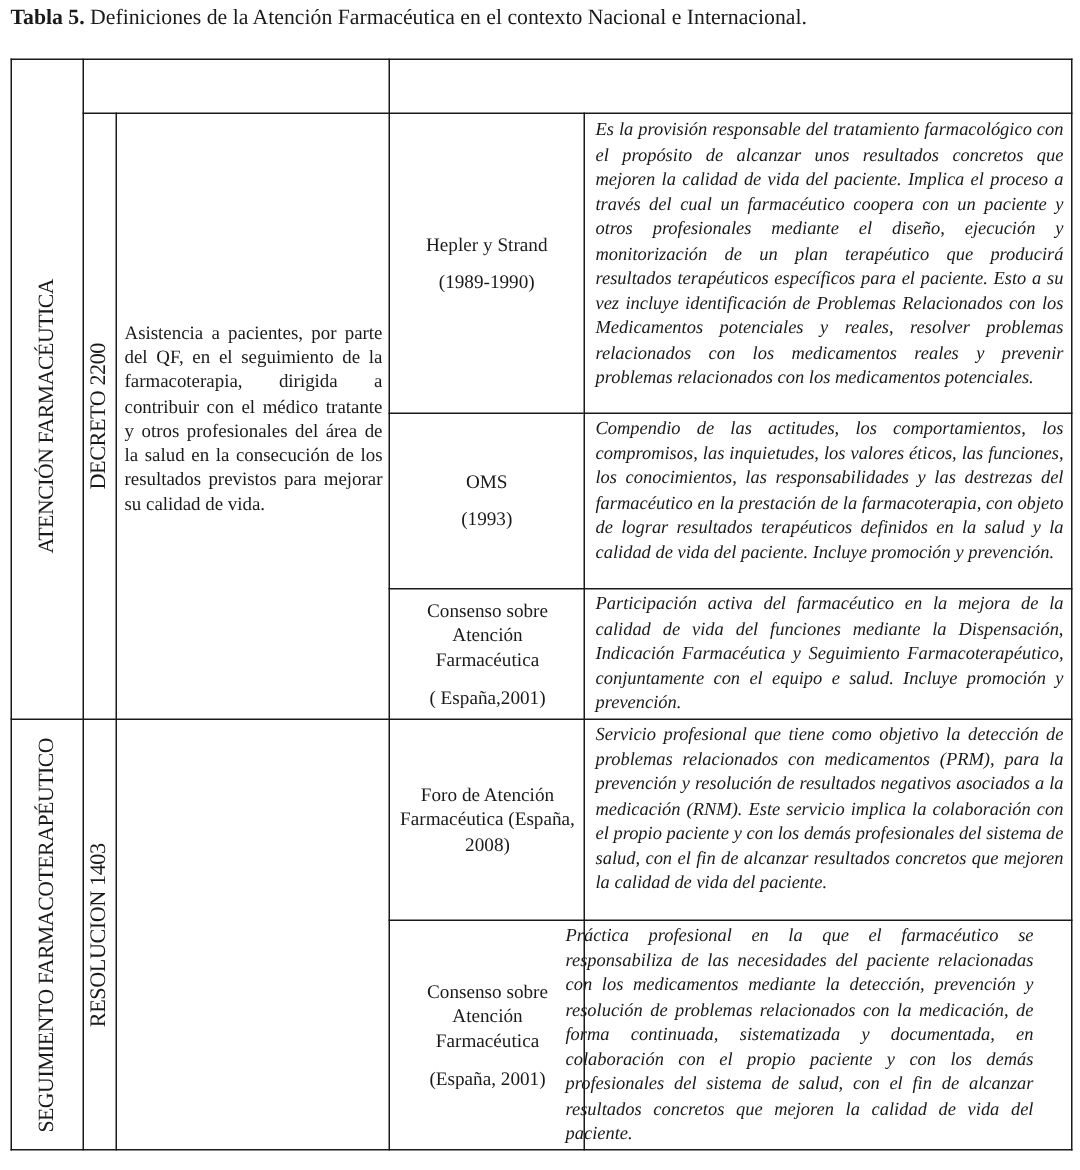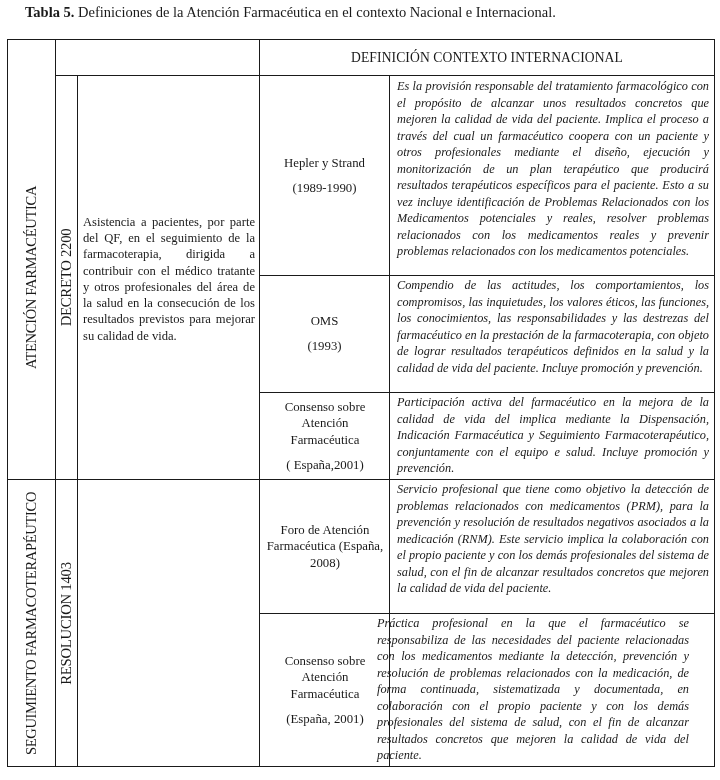--- a/index.html
+++ b/index.html
@@ -1,18 +1,18 @@
 <!DOCTYPE html>
 <html><head>
 <meta charset="utf-8">
 <style>
   html, body { margin: 0; padding: 0; background: #ffffff; }
   body { width: 720px; height: 780px; position: relative; overflow: hidden;
          font-family: "Liberation Serif", "DejaVu Serif", serif; color: #1a1a1a; }
-  .caption { position: absolute; left: 7px; top: 4px; font-size: 14.5px; white-space: nowrap; margin-left: 18px; }
+  .caption { position: absolute; left: 7px; top: 4px; font-size: 14.5px; white-space: nowrap; }
   .caption b { font-weight: bold; }
   .tbl { position: absolute; left: 0; top: 0; width: 720px; height: 780px; }
   .line { position: absolute; background: #1a1a1a; }
   .h { height: 1.3px; }
   .v { width: 1.3px; }
   .cell { position: absolute; box-sizing: border-box; display: flex; }
   .hdr { align-items: center; justify-content: center; text-align: center;
          font-size: 13.6px; line-height: 17px; letter-spacing: 0.1px; }
   .src { align-items: center; justify-content: center; text-align: center;
          font-size: 12.8px; line-height: 16.6px; flex-direction: column; }
@@ -43,23 +43,20 @@
   <div class="line h" style="left:259px; top:613px; width:456px;"></div>
   <div class="line h" style="left:7px; top:766px; width:708px;"></div>
 
   <div class="line v" style="left:7px; top:39px; height:728px;"></div>
   <div class="line v" style="left:55px; top:39px; height:728px;"></div>
   <div class="line v" style="left:77px; top:75px; height:692px;"></div>
   <div class="line v" style="left:259px; top:39px; height:728px;"></div>
   <div class="line v" style="left:389px; top:75px; height:692px;"></div>
   <div class="line v" style="left:714px; top:39px; height:728px;"></div>
 
-  <div class="cell hdr" style="left:260px; top:40px; width:454px; height:35px;">
-    <span>DEFINICIÓN CONTEXTO INTERNACIONAL</span>
-  </div>
 
   <div class="cell rot" style="left:8px; top:76px; width:47px; height:403px;">
     <span>ATENCIÓN FARMACÉUTICA</span>
   </div>
   <div class="cell rot small" style="left:56px; top:76px; width:21px; height:403px;">
     <span>DECRETO 2200</span>
   </div>
   <div class="cell nat" style="left:78px; top:214px; width:181px; height:130px;">
     <span style="hyphens:auto;">Asistencia a pacientes, por parte del QF, en el seguimiento de la farmacoterapia, dirigida a contribuir con el médico tratante y otros profesionales del área de la salud en la consecución de los resultados previstos para mejorar su calidad de vida.</span>
   </div>
@@ -81,21 +78,21 @@
   <div class="cell txt" style="left:390px; top:277px; width:324px; height:115px;">
     <span>Compendio de las actitudes, los comportamientos, los compromisos, las inquietudes, los valores éticos, las funciones, los conocimientos, las responsabilidades y las destrezas del farmacéutico en la prestación de la farmacoterapia, con objeto de lograr resultados terapéuticos definidos en la salud y la calidad de vida del paciente. Incluye promoción y prevención.</span>
   </div>
 
   <div class="cell src" style="left:270px; top:393px; width:110px; height:86px;">
     <span>Consenso sobre Atención Farmacéutica</span>
     <div class="gap"></div>
     <span>( España,2001)</span>
   </div>
   <div class="cell txt" style="left:390px; top:394px; width:324px; height:85px;">
-    <span>Participación activa del farmacéutico en la mejora de la calidad de vida del implica mediante la Dispensación, Indicación Farmacéutica y Seguimiento Farmacoterapéutico, conjuntamente con el equipo e salud. Incluye promoción y prevención.</span>
+    <span>Participación activa del farmacéutico en la mejora de la calidad de vida del funciones mediante la Dispensación, Indicación Farmacéutica y Seguimiento Farmacoterapéutico, conjuntamente con el equipo e salud. Incluye promoción y prevención.</span>
   </div>
 
   <div class="cell rot" style="left:8px; top:480px; width:47px; height:286px;">
     <span>SEGUIMIENTO FARMACOTERAPÉUTICO</span>
   </div>
   <div class="cell rot small" style="left:56px; top:480px; width:21px; height:286px;">
     <span>RESOLUCION 1403</span>
   </div>
 
   <div class="cell src" style="left:265px; top:480px; width:120px; height:133px;">

